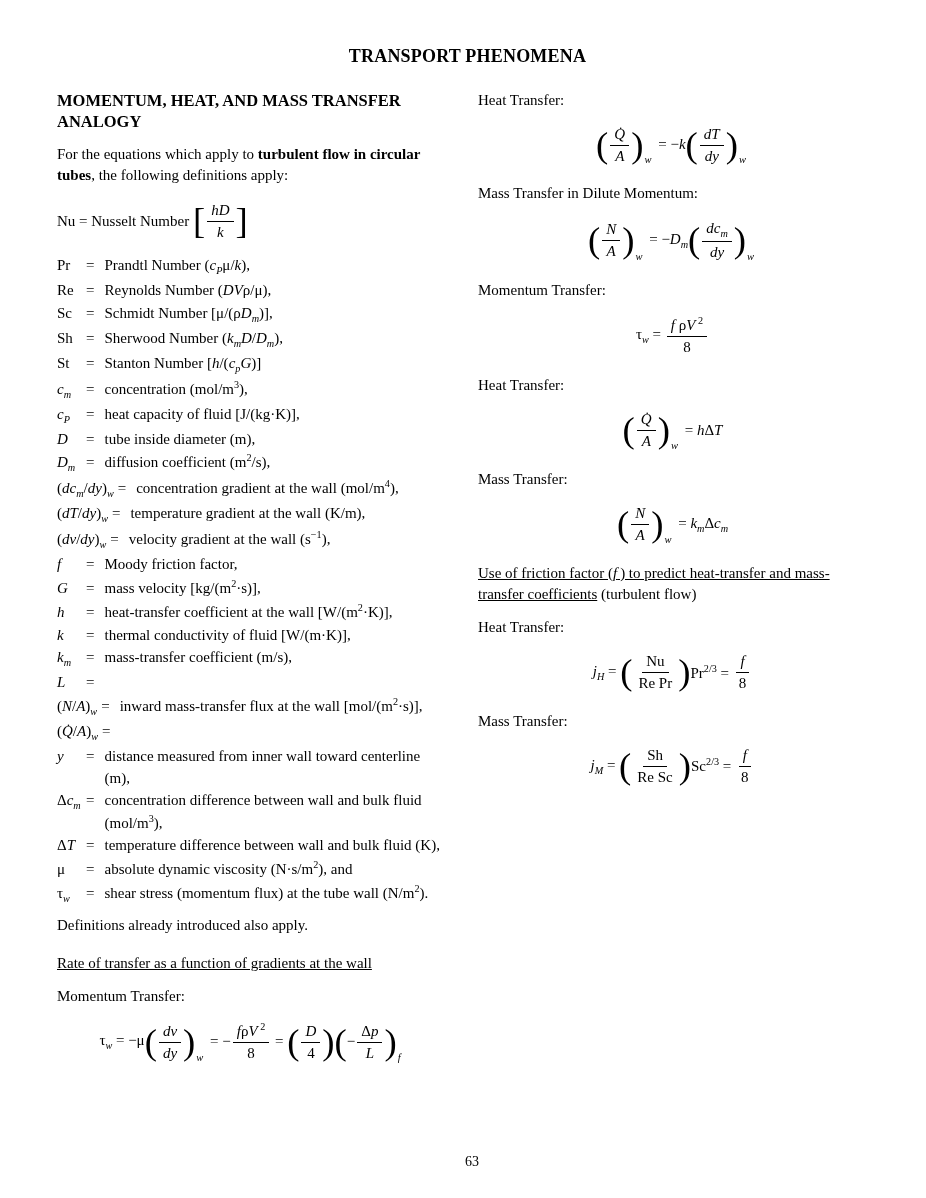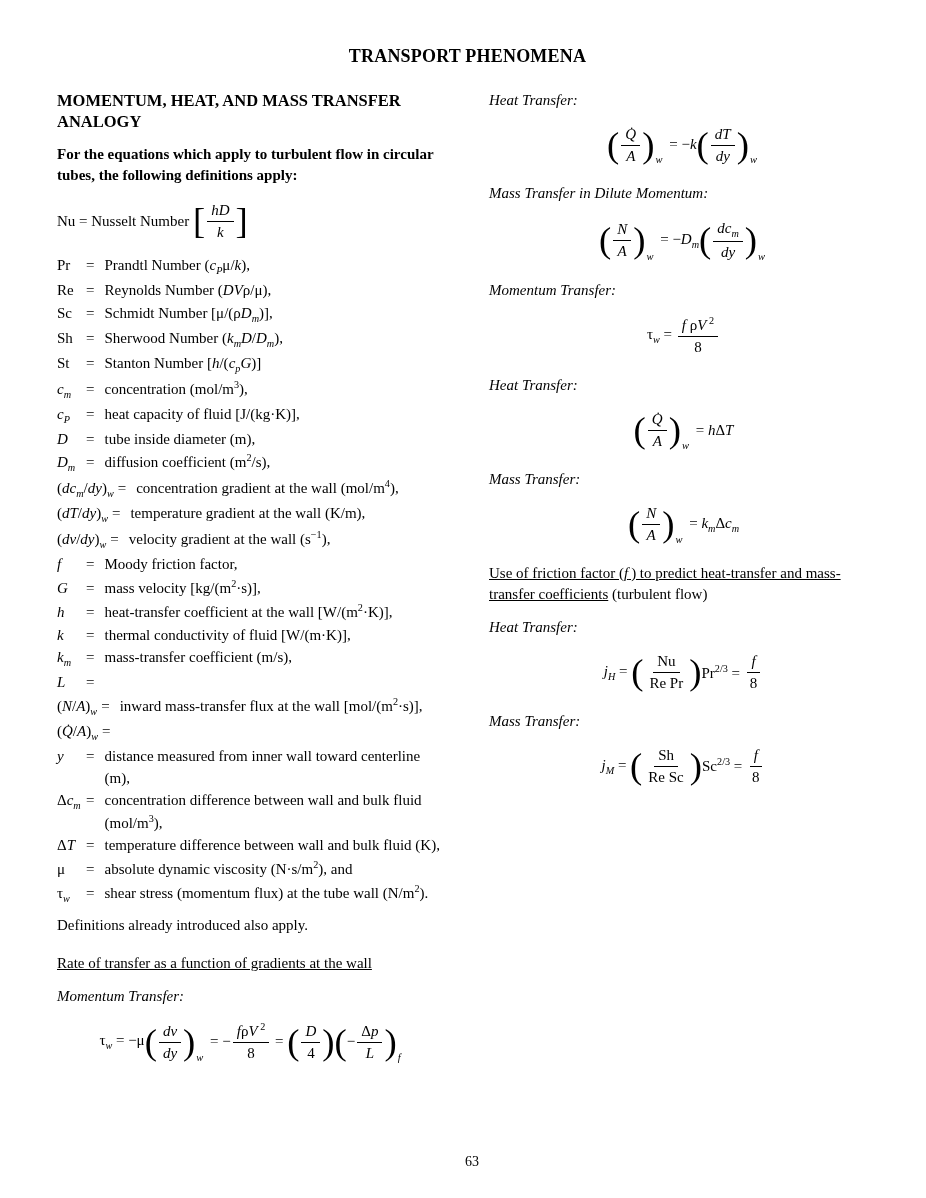--- a/index.html
+++ b/index.html
@@ -7,28 +7,28 @@
   .page {
     position: relative;
     width: 926px; height: 1198px;
     background: #ffffff;
     font-family: "Liberation Serif", serif;
     font-size: 15px; line-height: 1.42; color: #000;
     padding: 44px 48px 0 57px;
     overflow: hidden;
   }
   .title { font-size: 18px; font-weight: bold; text-align: center; margin: 0 0 20px; letter-spacing: .2px; }
-  .columns { display: flex; gap: 43px; }
+  .columns { display: flex; gap: 32px; }
   .col { width: 389px; flex: 0 0 389px; }
   .col-heading { font-size: 16.5px; font-weight: bold; line-height: 1.28; margin: 0 0 10px; }
-  .intro { margin: 12px 0 8px; font-weight: bold; }
+  .intro { margin: 12px 0 8px; }
   .note { margin: 8px 0 0; }
   .section-underline { font-size: 15px; font-weight: normal; text-decoration: underline; margin: 17px 0 4px; line-height: 1.42; }
   .section-plain { font-size: 15px; font-weight: normal; margin: 17px 0 4px; line-height: 1.42; }
-  .translabel { font-style: italic; margin: 12px 0 2px; }
+  .translabel { margin: 12px 0 2px; }
 
   .defs { margin-top: 4px; }
   .def-row { display: flex; align-items: baseline; margin: 1.5px 0; }
   .def-sym { flex: 0 0 auto; min-width: 29px; padding-right: 4px; }
   .def-eq  { flex: 0 0 auto; padding-right: 10px; }
   .def-text { flex: 1 1 auto; }
 
   .eq { display: flex; align-items: center; margin: 14px 0 18px; }
   .eq.center { justify-content: center; }
   .eq.start { justify-content: flex-start; margin: 15px 0 13px; }

